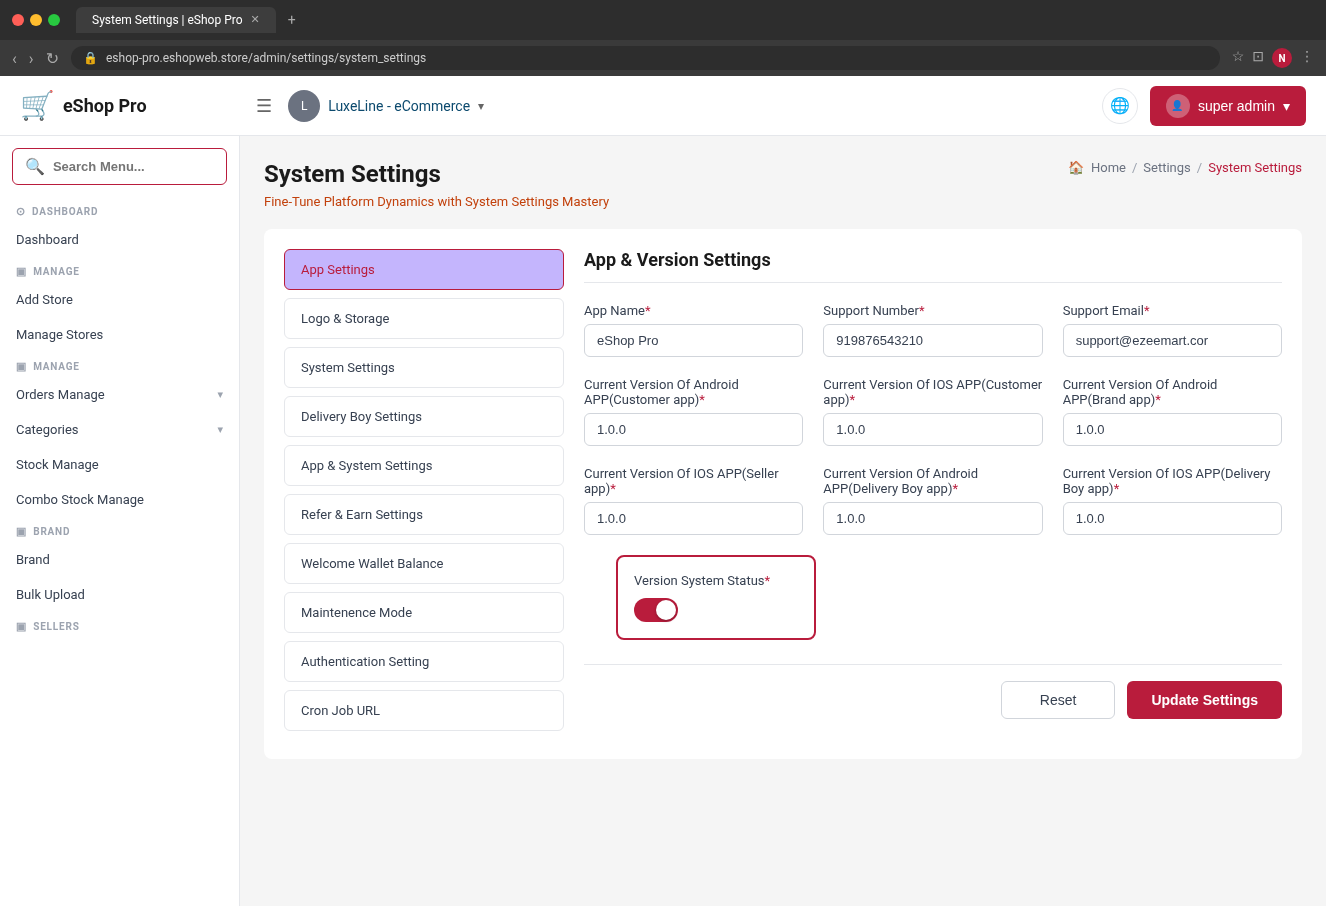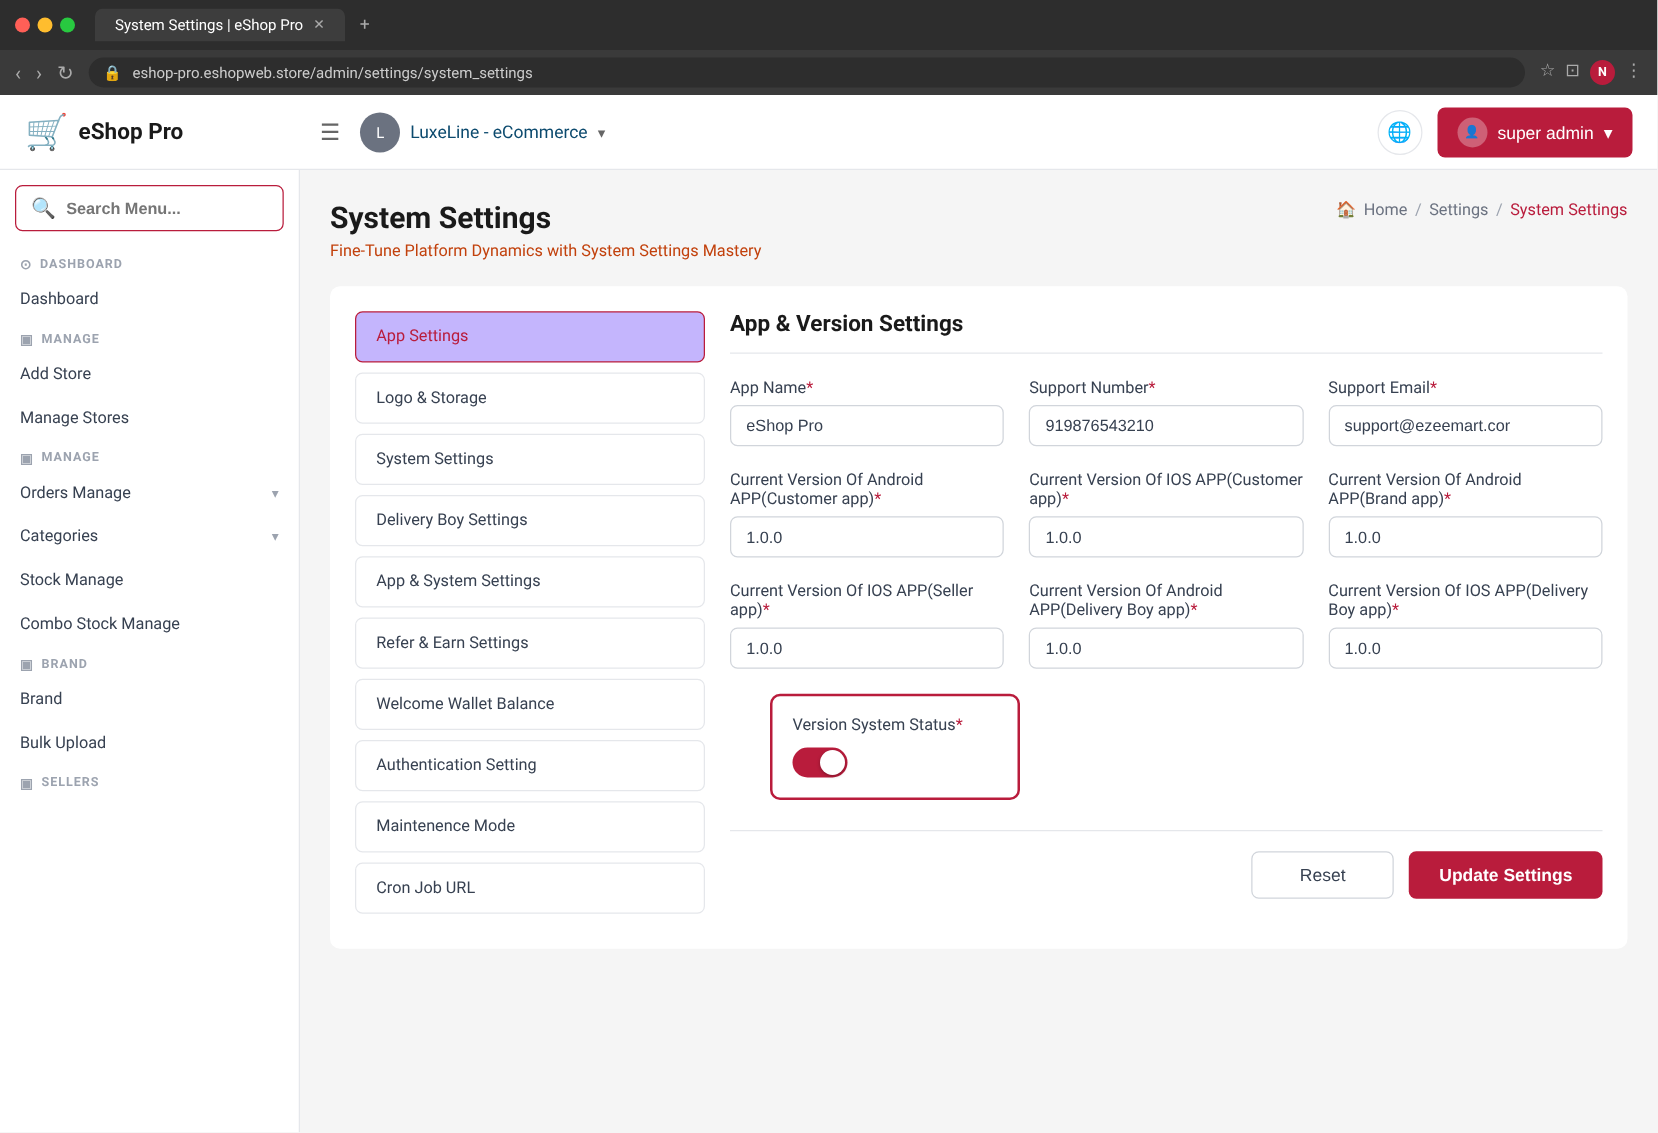--- a/index.html
+++ b/index.html
@@ -411,22 +411,22 @@
       <div class="settings-panel">
 
         <div class="settings-nav">
           <div class="settings-nav-item active">App Settings</div>
           <div class="settings-nav-item">Logo &amp; Storage</div>
           <div class="settings-nav-item">System Settings</div>
           <div class="settings-nav-item">Delivery Boy Settings</div>
           <div class="settings-nav-item">App &amp; System Settings</div>
           <div class="settings-nav-item">Refer &amp; Earn Settings</div>
           <div class="settings-nav-item">Welcome Wallet Balance</div>
+          <div class="settings-nav-item">Maintenence Mode</div>
           <div class="settings-nav-item">Authentication Setting</div>
-          <div class="settings-nav-item">Maintenence Mode</div>
           <div class="settings-nav-item">Cron Job URL</div>
         </div>
 
         <div class="settings-content">
           <div class="settings-section-title">App &amp; Version Settings</div>
 
           <div class="form-row">
             <div class="form-group">
               <label class="form-label">
                 <span>App Name</span><span class="required">*</span>

